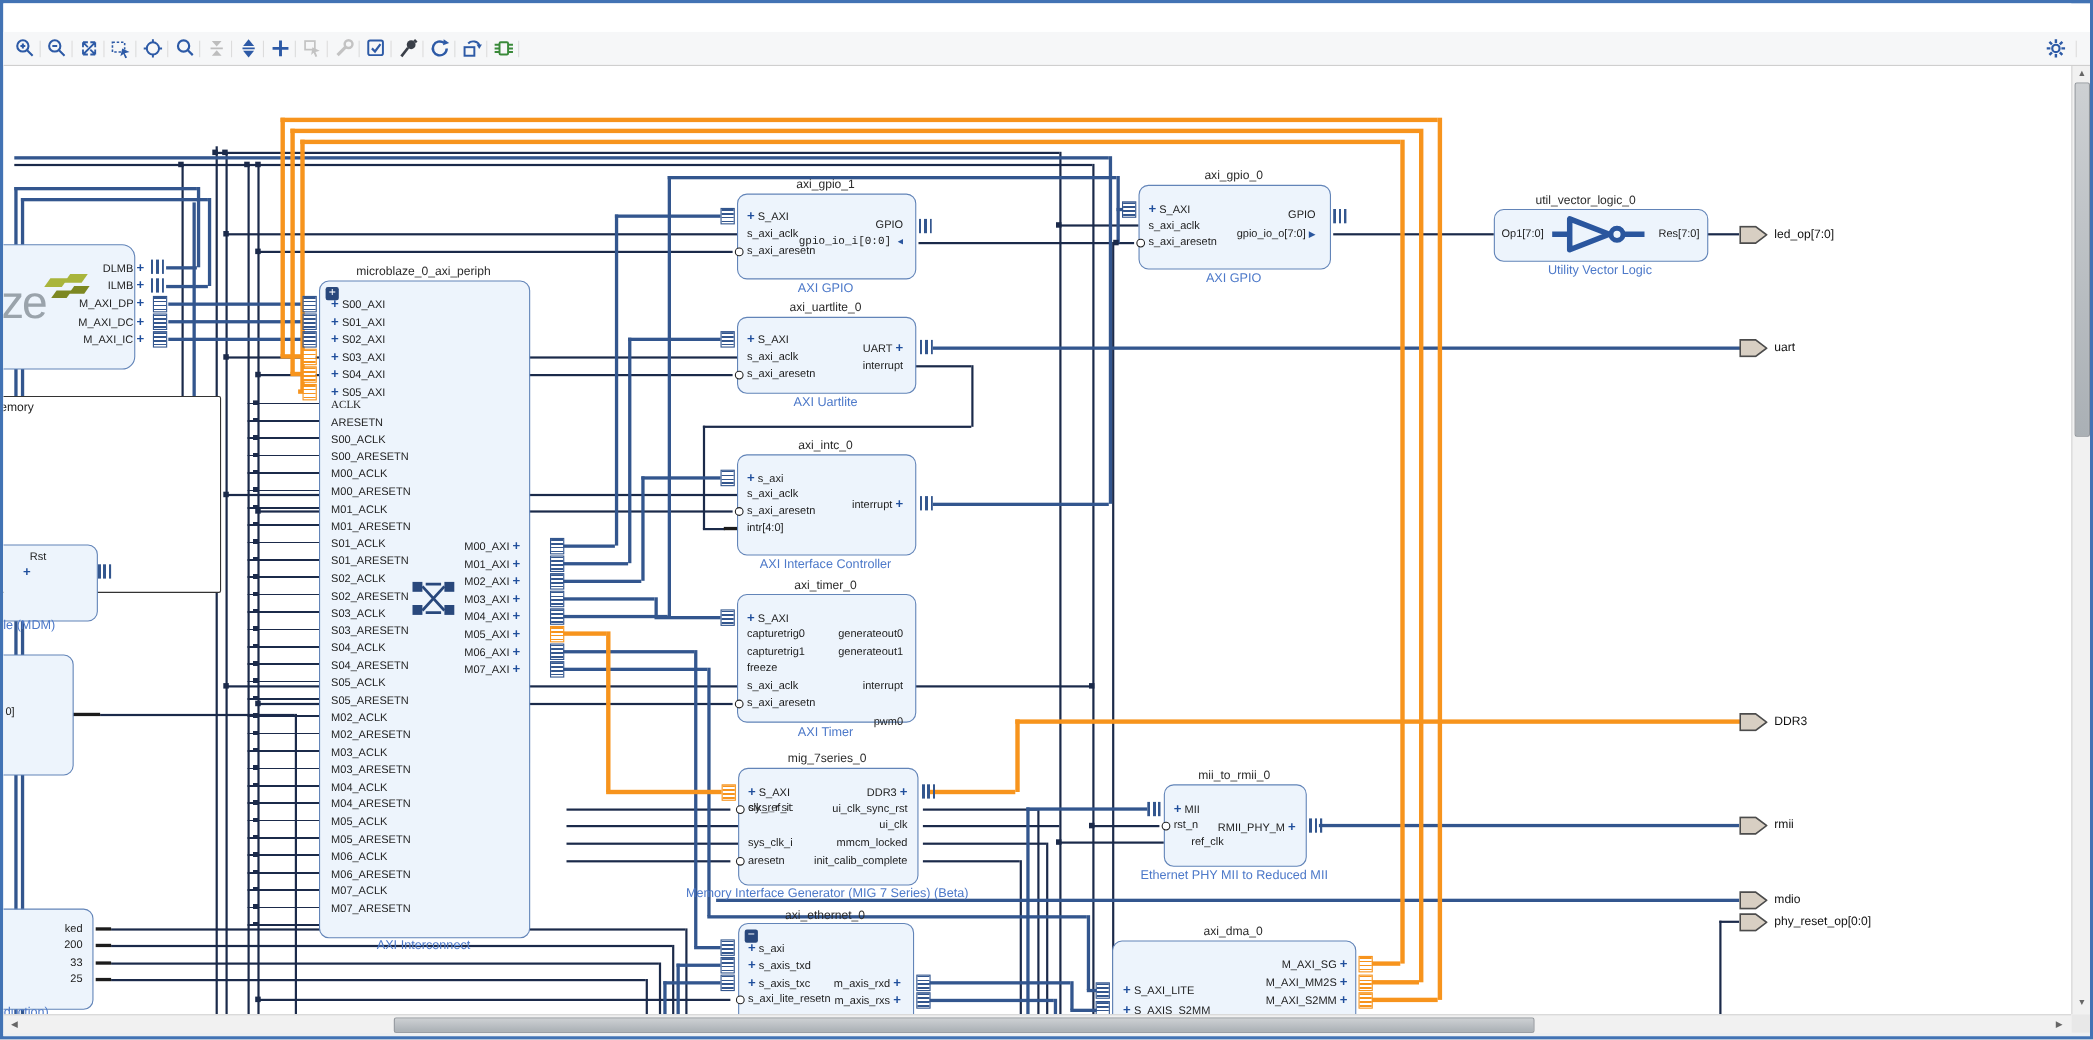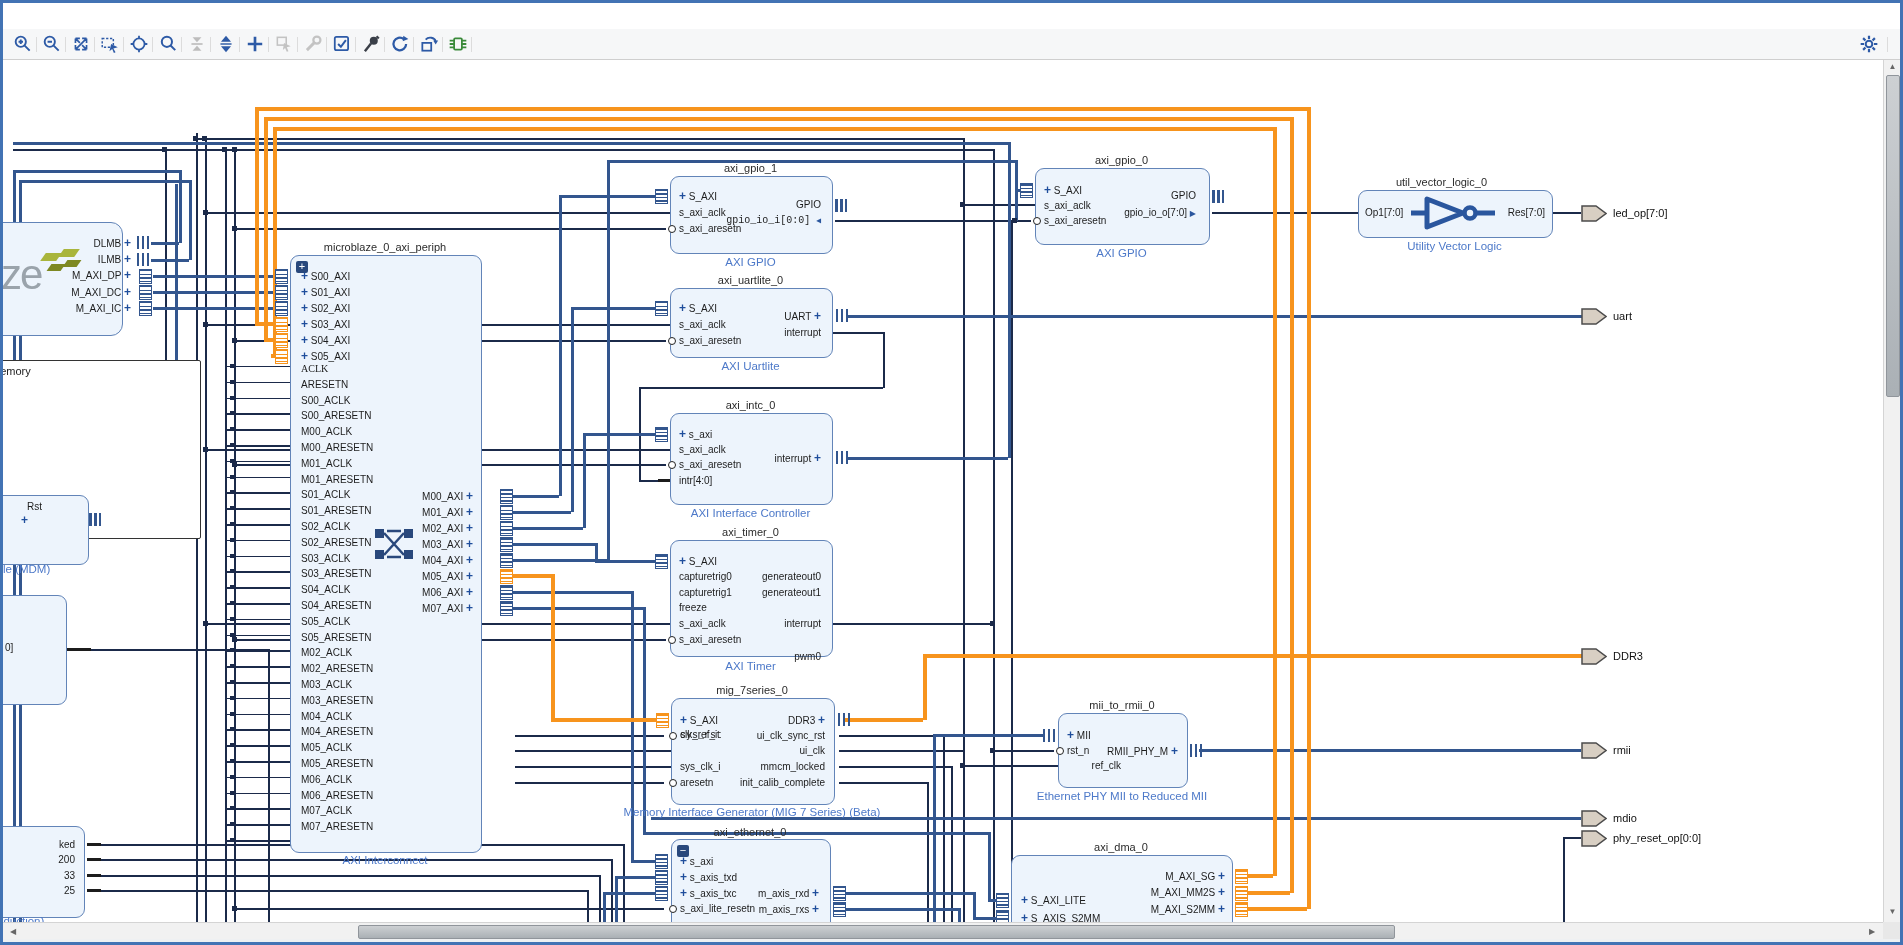--- a/index.html
+++ b/index.html
@@ -468,21 +468,21 @@
       <circle cx="59" cy="18" r="5.5" fill="none" stroke="#2a569e" stroke-width="4.5"></circle>
       <path d="M66 18 H84" stroke="#2a569e" stroke-width="5"></path>
     </svg>
     <div class="blabel" style="left:1355px;top:237px;width:193px">Utility Vector Logic</div>
 
     <div class="blk" style="left:1055px;top:710px;width:128px;height:73px"></div>
     <div class="btitle" style="left:1055px;top:696px;width:128px">mii_to_rmii_0</div>
     <div>
         <div class="pin left" style="left: 1064px; top: 726px; width: 90px;"><span class="plus">+</span> <span>MII</span></div>
         <div class="pin left" style="left: 1064px; top: 742px; width: 90px;"><span>rst_n</span><span class="bub"></span></div>
-        <div class="pin left" style="left: 1028px; top: 757px; width: 90px; text-align: right;"><span>ref_clk</span></div>
+        <div class="pin left" style="left: 1080px; top: 757px; width: 90px;"><span>ref_clk</span></div>
       </div>
     <div>
         <div class="pin right" style="left: 1040px; top: 742px; width: 135px;"><span>RMII_PHY_M</span> <span class="plus">+</span></div>
       </div>
     <div class="blabel" style="left:985px;top:787px;width:268px">Ethernet PHY MII to Reduced MII</div>
     <div class="bars" style="left:1040px;top:726px"></div>
     <div class="bars" style="left:1187px;top:741px"></div>
 
     <div class="blk" style="left:1008px;top:852px;width:220px;height:95px"></div>
     <div class="btitle" style="left:1008px;top:838px;width:220px">axi_dma_0</div>

